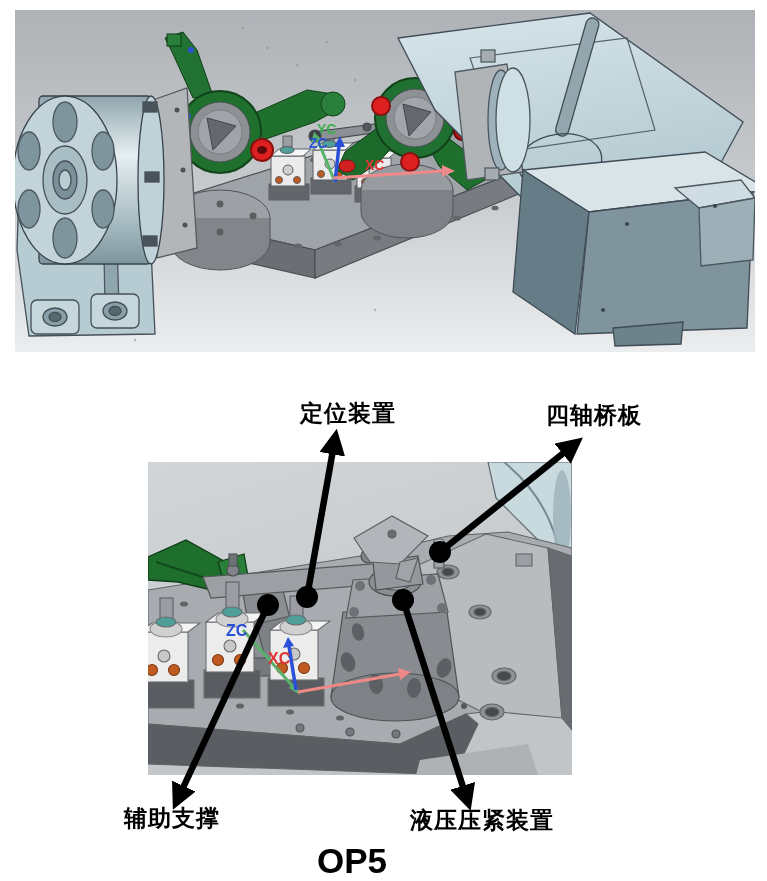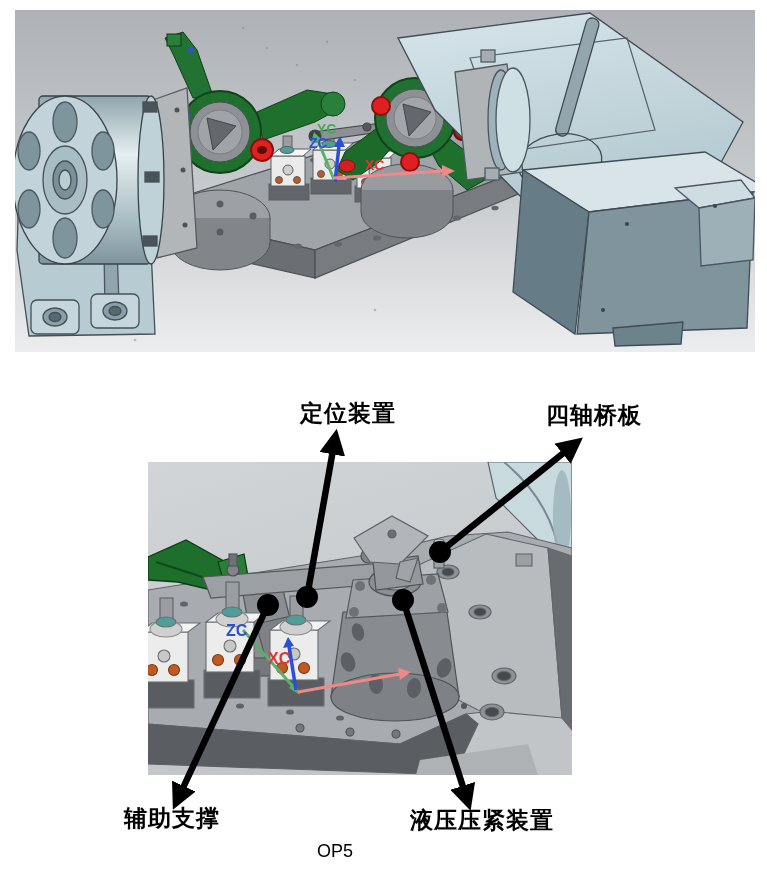--- a/index.html
+++ b/index.html
@@ -10,21 +10,21 @@
   .fig svg{display:block;}
   .fig-top{left:15px;top:10px;width:740px;height:342px;}
   .fig-bottom{left:148px;top:462px;width:424px;height:313px;}
   .overlay{position:absolute;left:0;top:0;width:767px;height:881px;pointer-events:none;}
   .callout{position:absolute;font-weight:700;font-size:23px;color:#000;
            white-space:nowrap;letter-spacing:1px;}
   .callout-bridge{left:300px;top:398px;}
   .callout-locator{left:546px;top:400px;}
   .callout-support{left:124px;top:803px;}
   .callout-clamp{left:410px;top:805px;}
-  .caption{position:absolute;left:317px;top:841px;font-weight:400;font-size:18px;color:#000;}
+  .caption{position:absolute;left:317px;top:841px;font-weight:700;font-size:35px;color:#000;}
   text.axis{font-family:"Liberation Sans",sans-serif;font-weight:700;}
 </style>
 </head>
 <body>
 
 <div class="page">
 
   <div class="fig fig-top">
     <svg width="740" height="342" viewBox="0 0 740 342">
       <defs>

